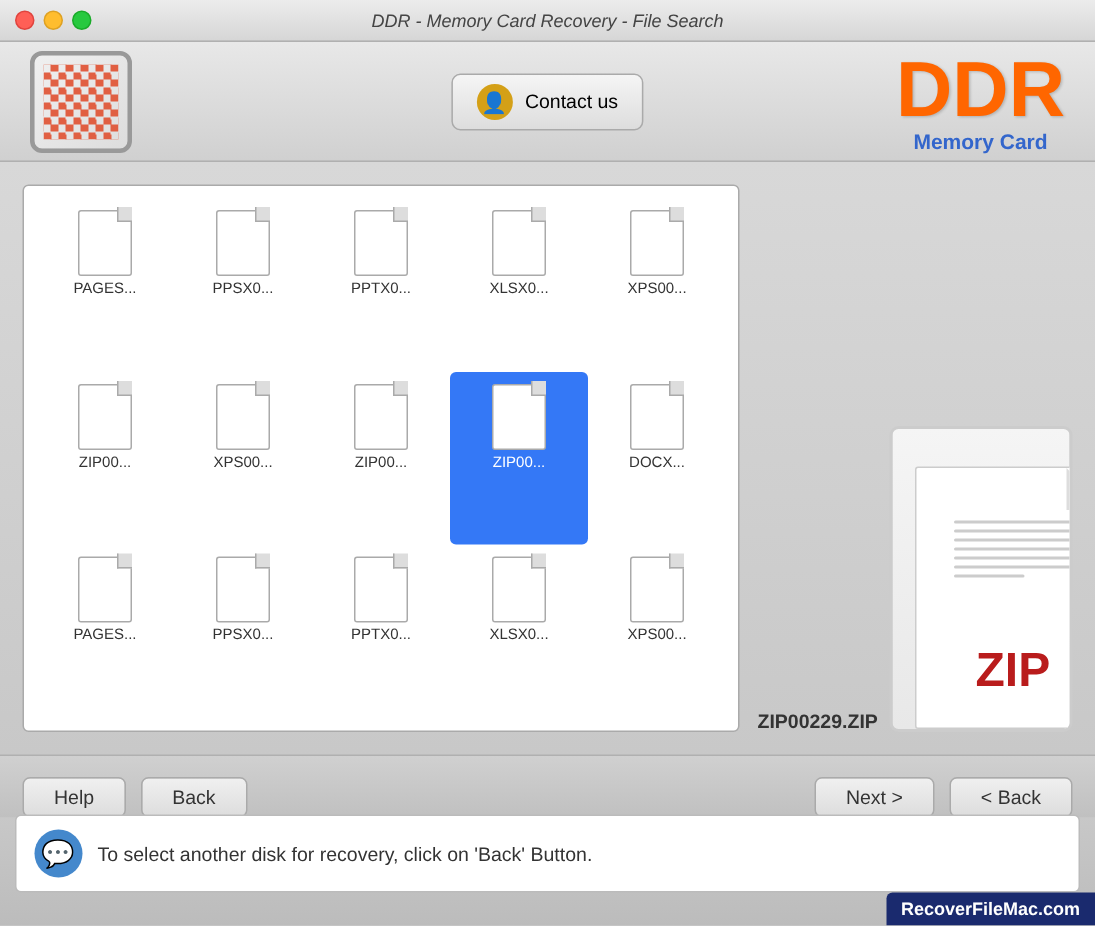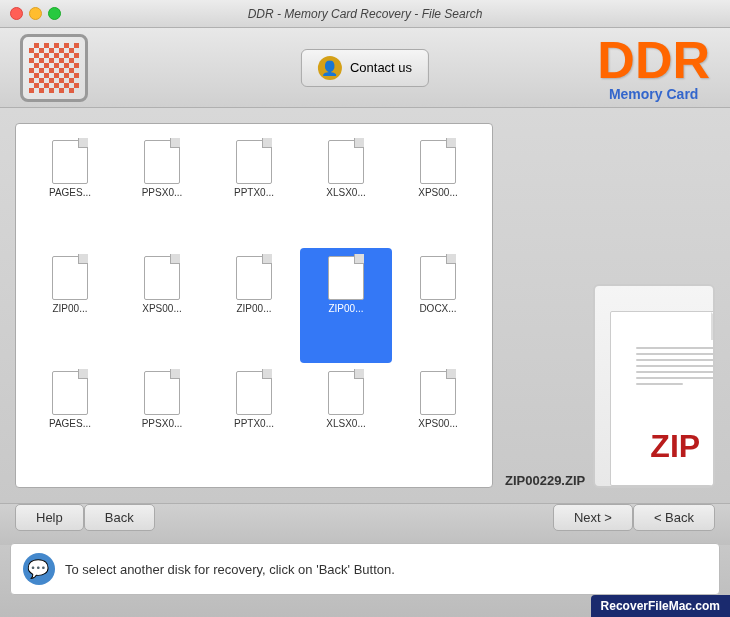--- a/index.html
+++ b/index.html
@@ -243,22 +243,23 @@
       cursor: pointer;
       color: #333;
     }
 
     
     .bottom-bar {
       height: 42px;
       background: linear-gradient(to bottom, #d0d0d0, #c0c0c0);
       border-top: 1px solid #b0b0b0;
       display: flex;
-      align-items: flex-start;
+      align-items: flex-end;
       padding: 0 15px;
+      gap: 10px;
     }
     .nav-btn {
       background: linear-gradient(to bottom, #f0f0f0, #ddd);
       border: 1px solid #aaa;
       border-radius: 5px;
       padding: 5px 20px;
       font-size: 13px;
       cursor: pointer;
       color: #333;
     }

